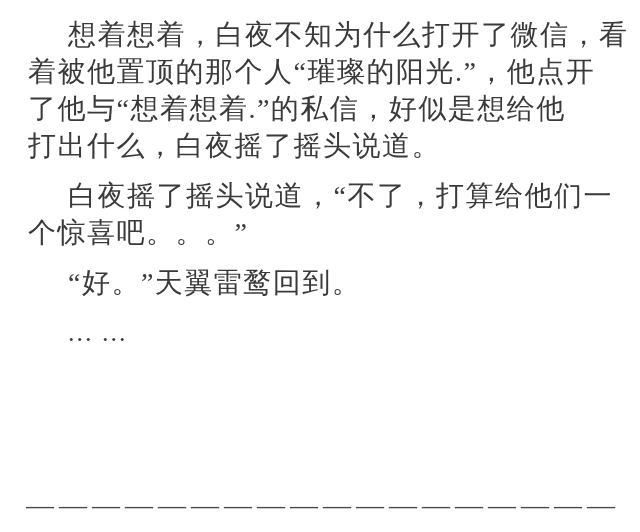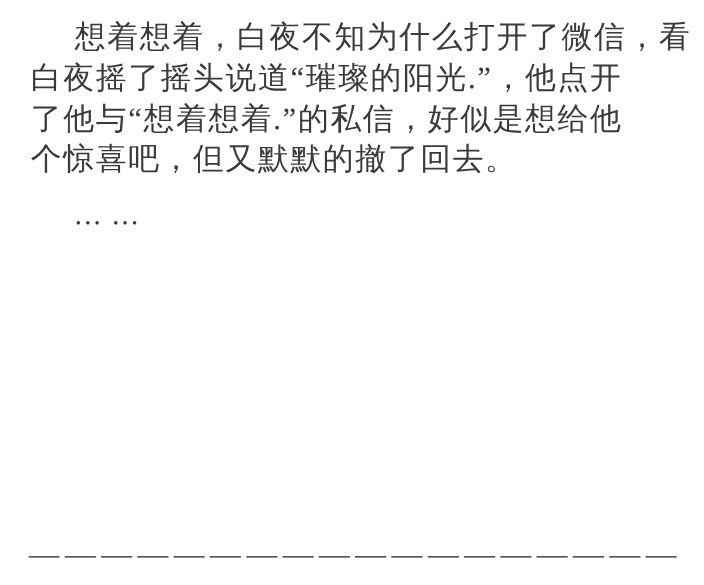--- a/index.html
+++ b/index.html
@@ -48,22 +48,29 @@
     overflow: hidden;
   }
 </style>
 </head>
 <body>
 
 <div class="page">
   <div id="text-area">
       <div class="para">
         <div class="line indent">想着想着，白夜不知为什么打开了微信，看</div>
-        <div class="line">白夜摇了摇头说道“璀璨的阳光.”，他点开</div>
+        <div class="line">着被他置顶的那个人“璀璨的阳光.”，他点开</div>
         <div class="line">了他与“想着想着.”的私信，好似是想给他</div>
-        <div class="line">个惊喜吧，但又默默的撤了回去。</div>
+        <div class="line">打出什么，白夜摇了摇头说道。</div>
+      </div>
+      <div class="para">
+        <div class="line indent">白夜摇了摇头说道，“不了，打算给他们一</div>
+        <div class="line">个惊喜吧。。。”</div>
+      </div>
+      <div class="para">
+        <div class="line indent">“好。”天翼雷鹜回到。</div>
       </div>
       <div class="para ellipsis-para">
         <div class="line indent">... ...</div>
       </div>
     </div>
   <div class="divider">——————————————————</div>
 </div>
 
 </body></html>

